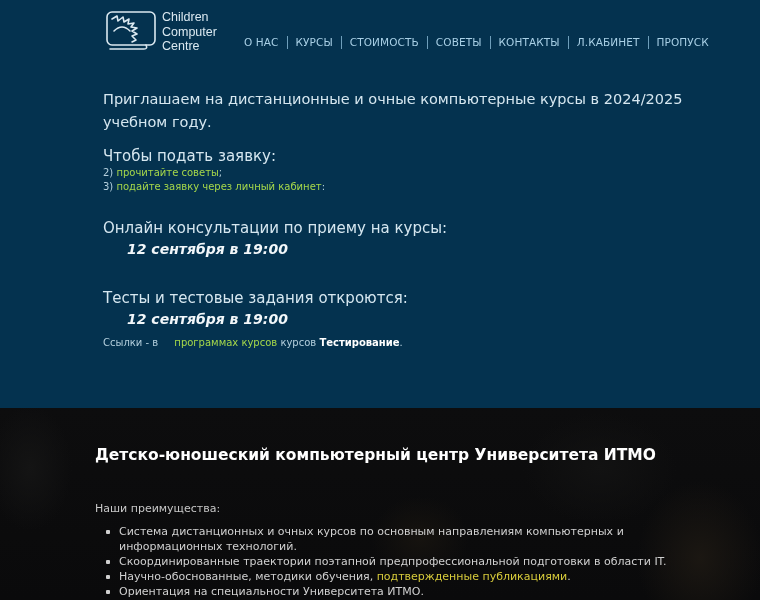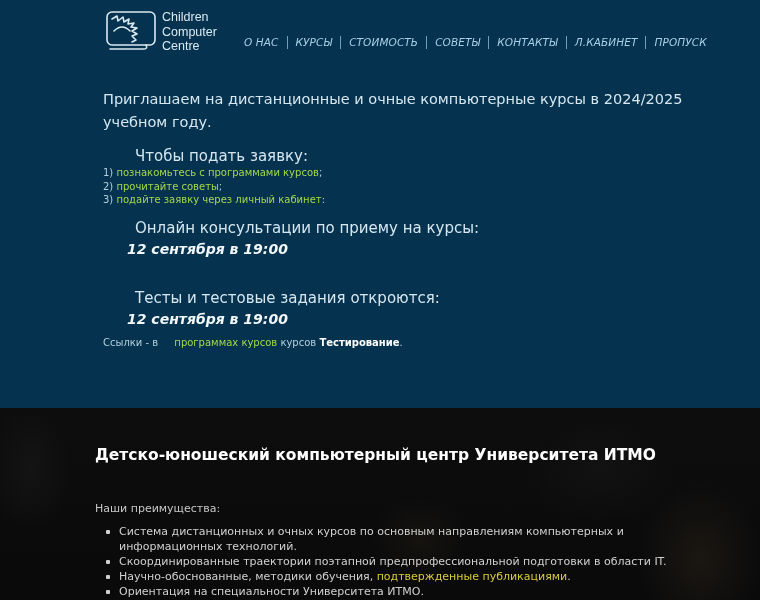--- a/index.html
+++ b/index.html
@@ -23,29 +23,28 @@
       font-family: "Liberation Sans", sans-serif;
     }
     .nav {
       position: absolute; left: 228px; top: 34px; height: 16px;
       display: flex; align-items: center;
       font-size: 10.5px; letter-spacing: 0.1px;
     }
     .nav a {
       color: #a9d0e6; text-decoration: none; padding: 0 8px;
       font-family: "DejaVu Sans", sans-serif;
-      font-style: italic;
     }
     .nav .sep { width: 1px; height: 13px; background: #6f9fbb; }
     .content { position: absolute; left: 95px; top: 0; width: 600px; }
     .intro {
       position: absolute; top: 88px; left: 0; width: 580px;
       font-size: 14.5px; line-height: 23px; color: #d6e7f0;
     }
-    .h-lg { font-size: 15px; color: #d6e7f0; margin-left: 32px; }
+    .h-lg { font-size: 15px; color: #d6e7f0; }
     .steps { position: absolute; top: 146px; left: 0; }
     .steps .h-lg { line-height: 20px; }
     .step { font-size: 10px; line-height: 13.5px; color: #b4cfdd; }
     .step a { color: #a6d84a; text-decoration: none; }
     .consult { position: absolute; top: 218px; left: 0; }
     .consult .h-lg, .tests .h-lg { line-height: 20px; }
     .date {
       font-size: 14px; font-weight: bold; color: #f2f7fa;
       margin-left: 24px; line-height: 20px; margin-top: 1px; font-style: italic;
     }
@@ -117,24 +116,20 @@
     <span class="sep"></span>
     <a href="#">ПРОПУСК</a>
   </nav>
 
   <div class="content">
     <div class="intro">Приглашаем на дистанционные и очные компьютерные курсы в 2024/2025 учебном году.</div>
 
     <div class="steps">
       <div class="h-lg">Чтобы подать заявку:</div>
       <div class="step">
-        <span>1)</span>
-        <a href="#">познакомьтесь с программами курсов</a><span>;</span>
-      </div>
-      <div class="step">
         <span>2)</span>
         <a href="#">прочитайте советы</a><span>;</span>
       </div>
       <div class="step">
         <span>3)</span>
         <a href="#">подайте заявку через личный кабинет</a><span>:</span>
       </div>
     </div>
 
     <div class="consult">

